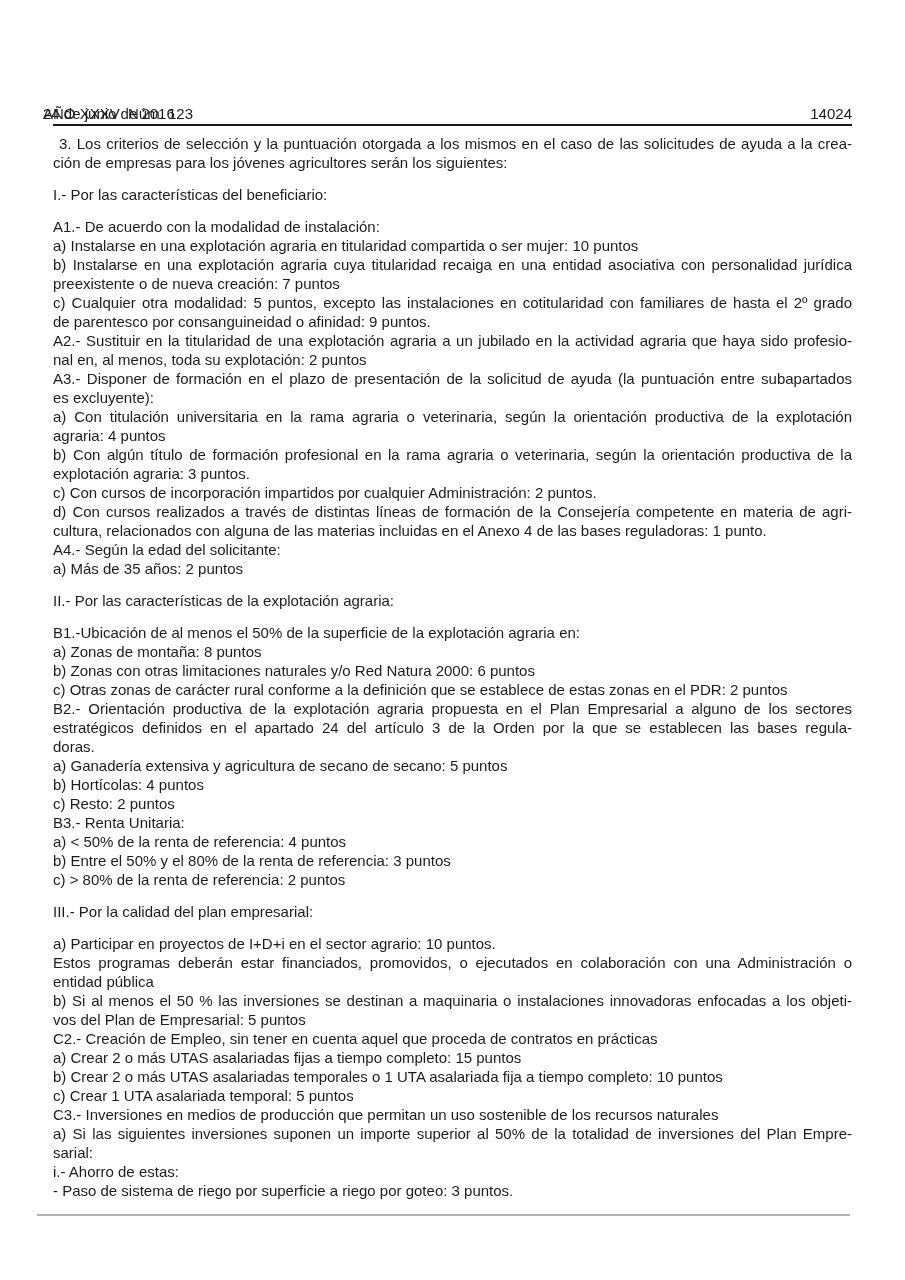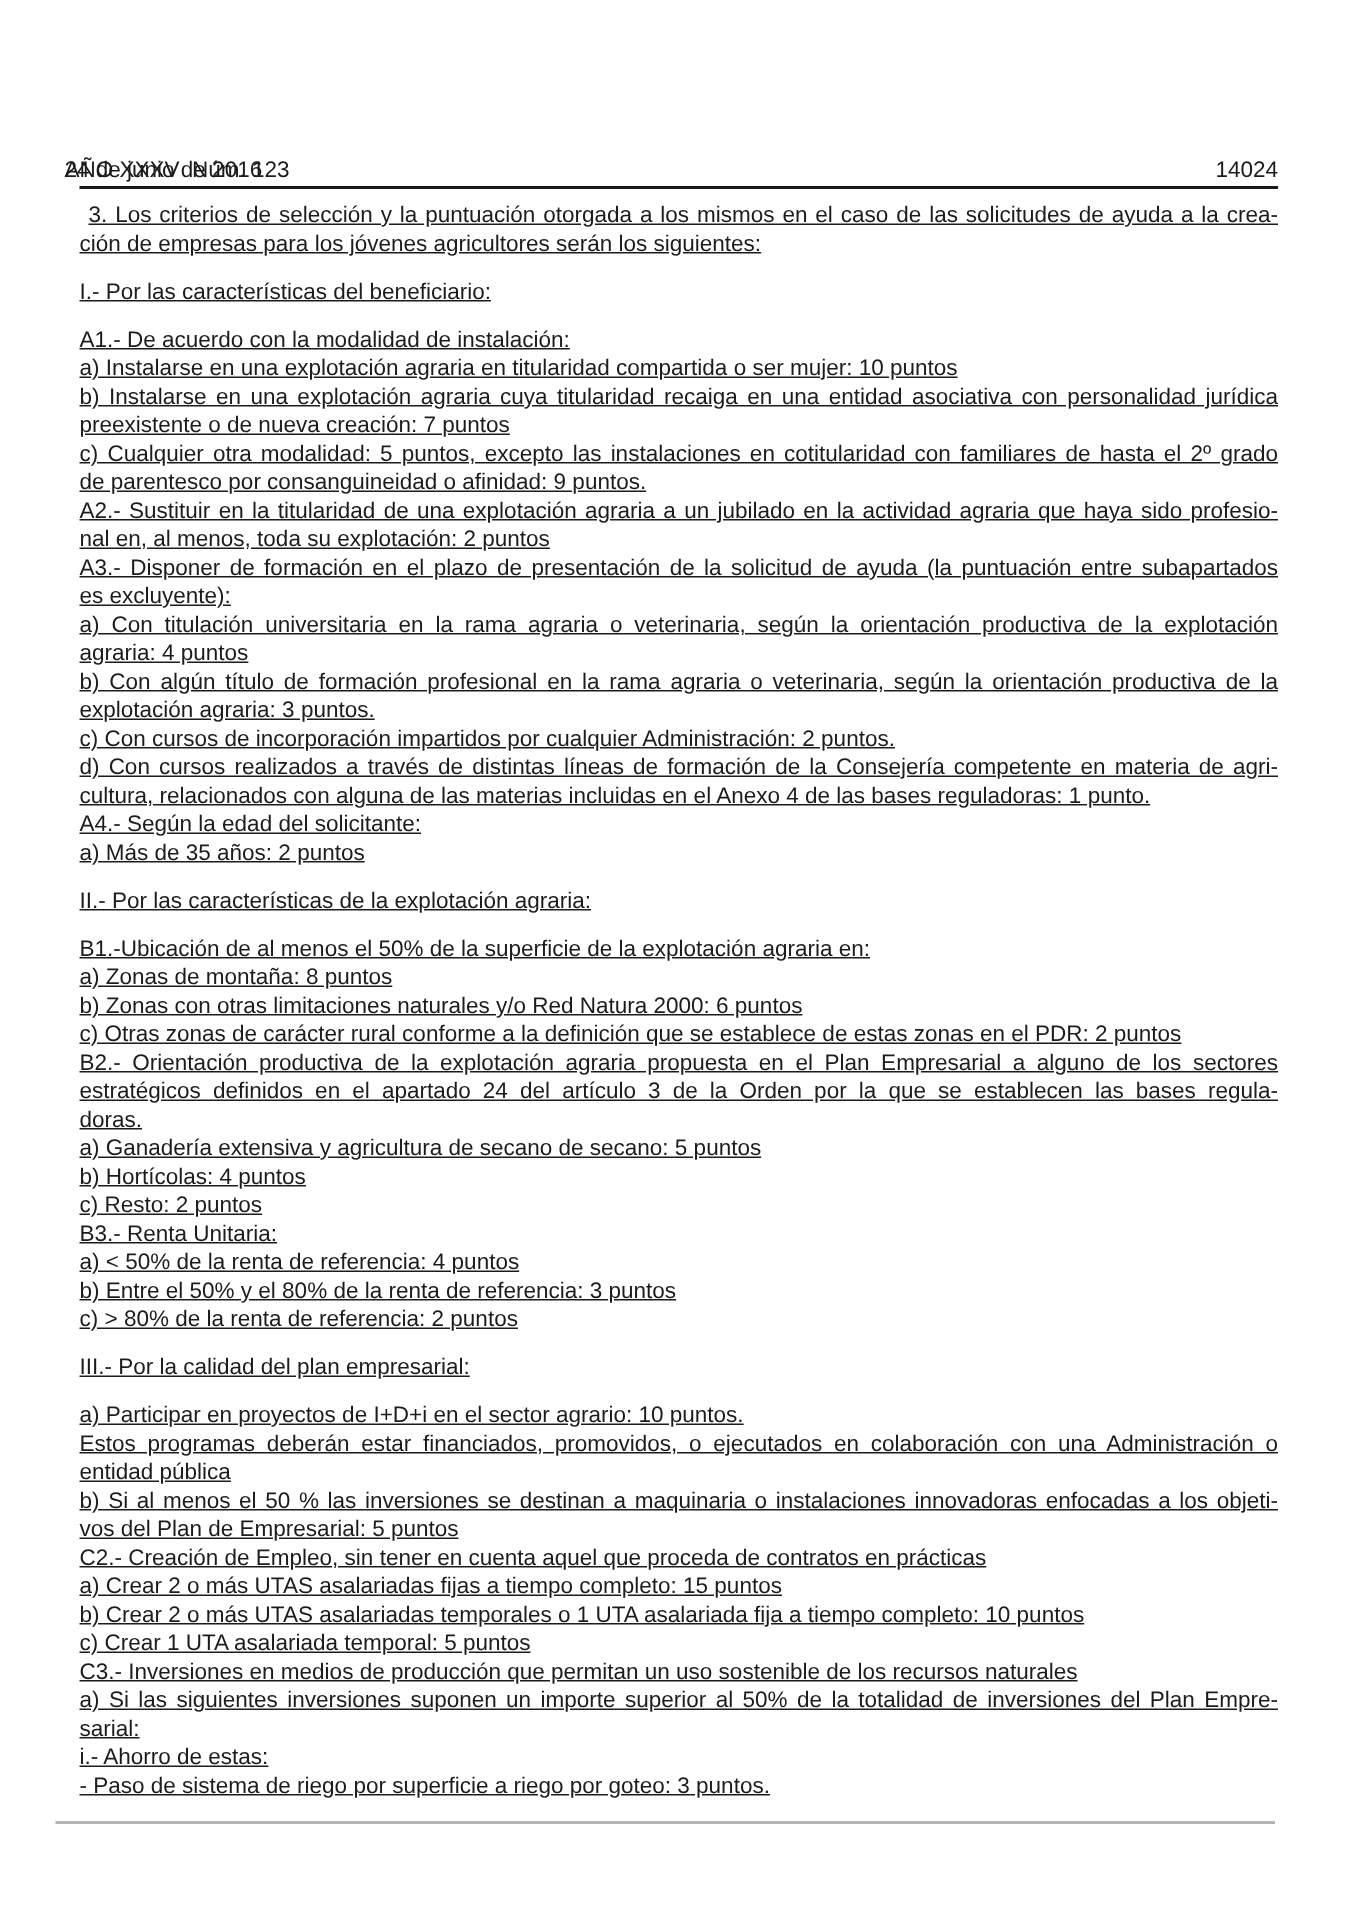--- a/index.html
+++ b/index.html
@@ -31,21 +31,20 @@
     top: 124px;
     height: 2px;
     background: #1a1a1a;
   }
   .doc-body {
     position: absolute;
     left: 53px;
     width: 799px;
     top: 134px;
     font-size: 15px;
-    text-decoration: underline;
   }
   .tl {
     height: 19px;
     line-height: 19px;
     overflow: visible;
   }
   .tl.j {
     text-align: justify;
     text-align-last: justify;
   }

